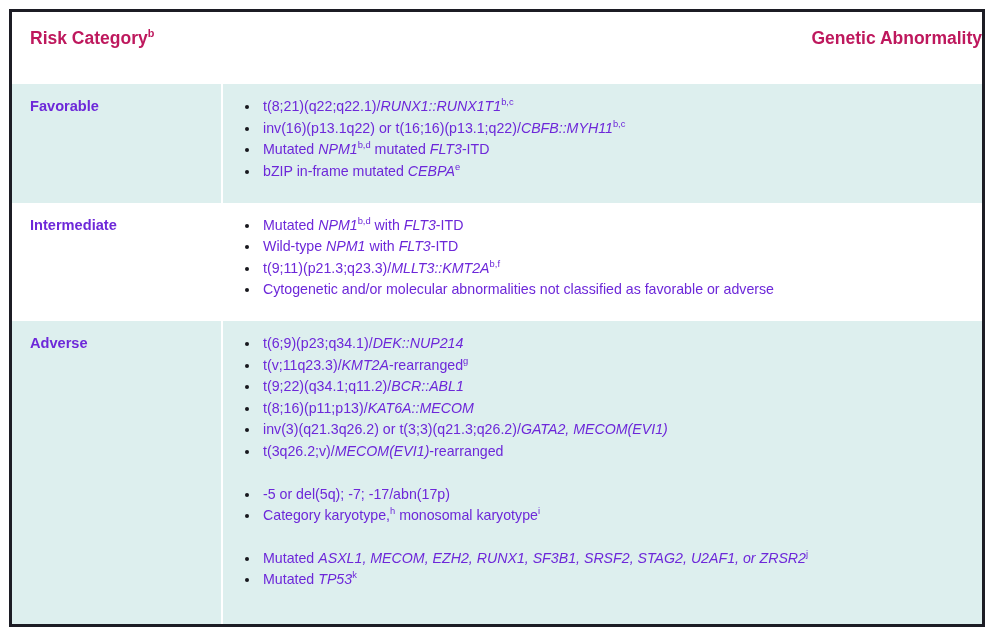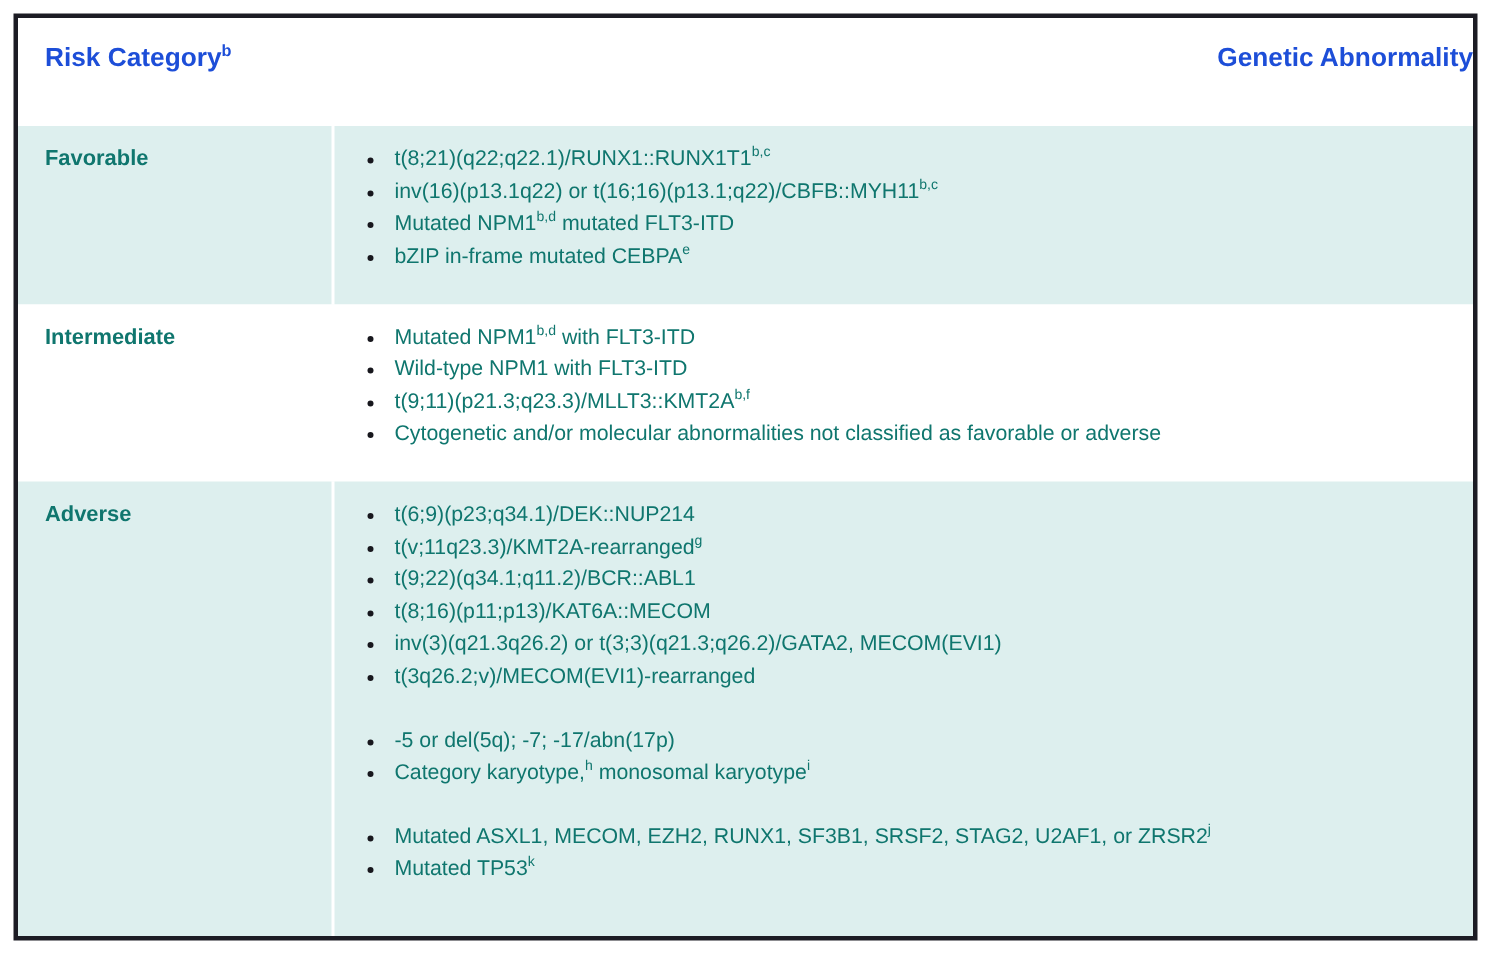--- a/index.html
+++ b/index.html
@@ -36,35 +36,35 @@
     table-layout: fixed;
   }
   table.risk-table col.c1 { width: 210px; }
   table.risk-table col.c2 { width: auto; }
 
   thead th {
     text-align: left;
     vertical-align: top;
     font-size: 17.5px;
     font-weight: bold;
-    color: #1d4ed8;
+    color: #be185d;
     background: #ffffff;
     padding: 16px 0 0 0;
     height: 72px;
     box-sizing: border-box;
   }
   thead th.col-risk { padding-left: 18px; }
   thead th.col-gen  { padding-left: 18px; border-left: 2px solid #ffffff; text-align: right; }
 
   tbody tr.shaded > td { background: #ddefee; }
   tbody tr.plain  > td { background: #ffffff; }
 
   tbody td {
     vertical-align: top;
-    color: #0f766e;
+    color: #6d28d9;
     font-size: 14.2px;
     padding: 0;
   }
   tbody td.cat {
     font-weight: bold;
     font-size: 14.6px;
     padding: 14px 0 14px 18px;
   }
   tbody td.items {
     padding: 12px 10px 12px 0;
@@ -88,21 +88,21 @@
     position: absolute;
     left: 22px;
     top: 9px;
     width: 4px;
     height: 4px;
     border-radius: 50%;
     background: #17171d;
   }
   ul.bullets li.gap { margin-top: 21px; }
 
-  .it { }
+  .it { font-style: italic; }
   sup {
     font-size: 0.66em;
     vertical-align: super;
     line-height: 0;
     font-style: normal;
   }
   .hdr-sup { font-size: 0.62em; }
 </style>
 </head>
 <body>

